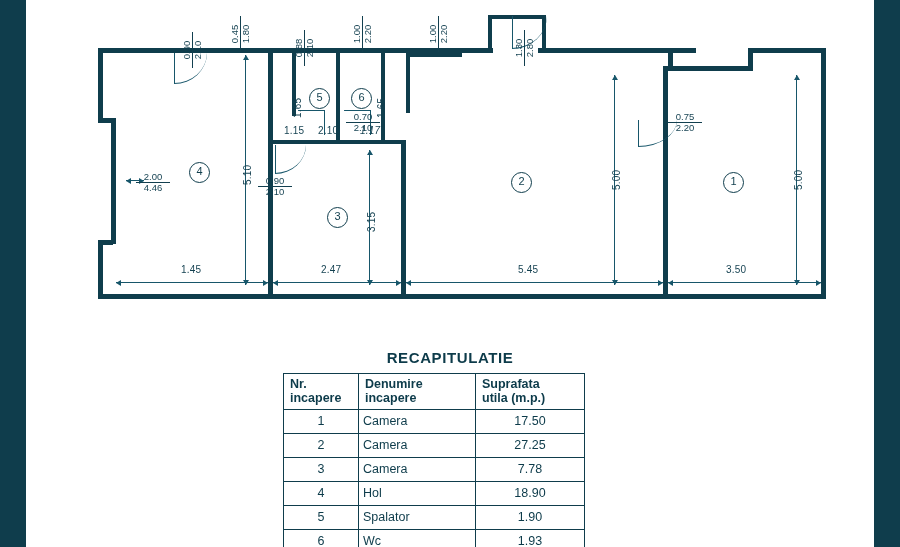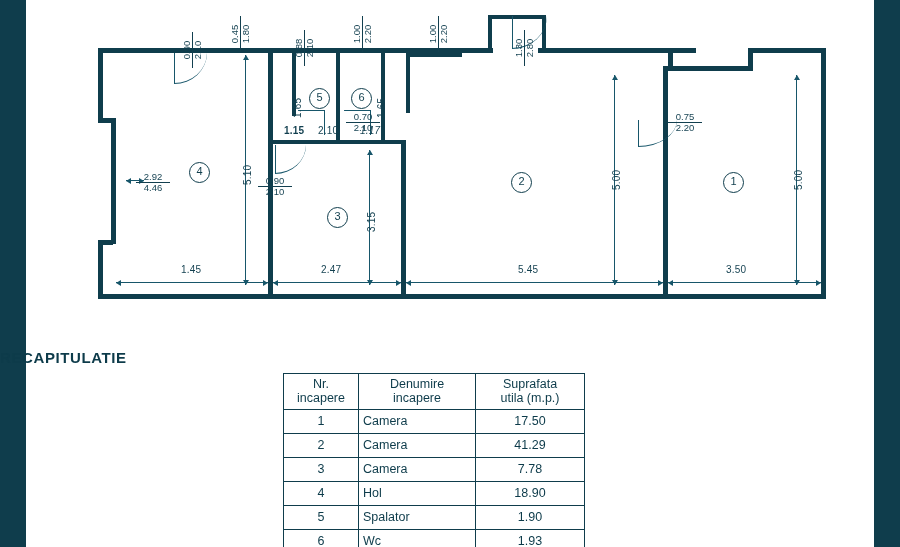--- a/index.html
+++ b/index.html
@@ -31,25 +31,25 @@
   .arrowline:after{right:0;border-left:5px solid #17566a;}
   .arrowline.v{width:1px;}
   .arrowline.v:before,.arrowline.v:after{left:-2.5px;top:auto;border-left:3px solid transparent;border-right:3px solid transparent;border-top:none;border-bottom:none;}
   .arrowline.v:before{top:0;border-bottom:5px solid #17566a;}
   .arrowline.v:after{bottom:0;border-top:5px solid #17566a;}
 
   .door{position:absolute;border:1.1px solid #17566a;border-radius:0 0 100% 0;border-top:none;border-right:none;}
   .door.b{border-radius:0 0 0 100%;border-left:none;border-bottom:none;border-top:1.1px solid #17566a;border-right:1.1px solid #17566a;}
 
   
-  .recap-title{position:absolute;left:0;right:0;top:349px;text-align:left;font-size:15px;font-weight:bold;
+  .recap-title{position:absolute;left:0;right:0;top:349px;text-align:center;font-size:15px;font-weight:bold;
                letter-spacing:.6px;color:#0d3b4a;}
   table.recap{position:absolute;left:283px;top:373px;border-collapse:collapse;font-size:12.5px;color:#0d3b4a;}
   table.recap th,table.recap td{border:1px solid #0f3d4c;padding:2px 4px;height:19px;}
-  table.recap th{font-weight:normal;line-height:1.15;text-align:center;padding:3px 6px;}
+  table.recap th{font-weight:bold;line-height:1.15;text-align:left;padding:3px 6px;}
   td.c1{width:66px;text-align:center;}
   td.c2{width:108px;text-align:left;padding-left:10px;}
   td.c3{width:100px;text-align:center;}
 </style>
 </head>
 <body>
 
 <div id="stage">
 
   <div class="page-edge left"></div>
@@ -120,21 +120,21 @@
     <div class="roomnum" style="left:485px;top:172px;">2</div>
     <div class="roomnum" style="left:301px;top:207px;">3</div>
     <div class="roomnum" style="left:163px;top:162px;">4</div>
     <div class="roomnum" style="left:283px;top:88px;">5</div>
     <div class="roomnum" style="left:325px;top:88px;">6</div>
 
     <div class="dim" style="left:155px;top:264px;">1.45</div>
     <div class="dim" style="left:295px;top:264px;">2.47</div>
     <div class="dim" style="left:492px;top:264px;">5.45</div>
     <div class="dim" style="left:700px;top:264px;">3.50</div>
-    <div class="dim" style="left:258px;top:125px;font-weight:bold;">1.15</div>
+    <div class="dim" style="left:258px;top:125px;">1.15</div>
     <div class="dim" style="left:292px;top:125px;">2.10</div>
     <div class="dim" style="left:334px;top:125px;font-style:italic;">1.17</div>
 
     <div class="dim vert" style="left:216px;top:185px;transform:rotate(-90deg);">5.10</div>
     <div class="dim vert" style="left:340px;top:232px;transform:rotate(-90deg);">3.15</div>
     <div class="dim vert" style="left:585px;top:190px;transform:rotate(-90deg);">5.00</div>
     <div class="dim vert" style="left:767px;top:190px;transform:rotate(-90deg);">5.00</div>
     <div class="dim vert" style="left:266px;top:118px;transform:rotate(-90deg);">1.65</div>
     <div class="dim vert" style="left:350px;top:118px;transform:rotate(-90deg);">1.65</div>
 
@@ -163,21 +163,21 @@
       <span class="bar"></span>
       <span>2.20</span>
     </div>
     <div class="frac rot" style="left:488px;top:66px;width:36px;">
       <span>1.30</span>
       <span class="bar"></span>
       <span>2.80</span>
     </div>
 
     <div class="frac" style="left:110px;top:172px;width:34px;">
-      <span>2.92</span>
+      <span>2.00</span>
       <span class="bar"></span>
       <span>4.46</span>
     </div>
     <div class="frac" style="left:232px;top:176px;width:34px;">
       <span>0.90</span>
       <span class="bar"></span>
       <span>2.10</span>
     </div>
     <div class="frac" style="left:276px;top:112px;width:34px;margin-left:44px;">
       <span>0.70</span>
@@ -213,21 +213,21 @@
     </thead>
     <tbody>
       <tr>
         <td class="c1">1</td>
         <td class="c2">Camera</td>
         <td class="c3">17.50</td>
       </tr>
       <tr>
         <td class="c1">2</td>
         <td class="c2">Camera</td>
-        <td class="c3">41.29</td>
+        <td class="c3">27.25</td>
       </tr>
       <tr>
         <td class="c1">3</td>
         <td class="c2">Camera</td>
         <td class="c3">7.78</td>
       </tr>
       <tr>
         <td class="c1">4</td>
         <td class="c2">Hol</td>
         <td class="c3">18.90</td>

